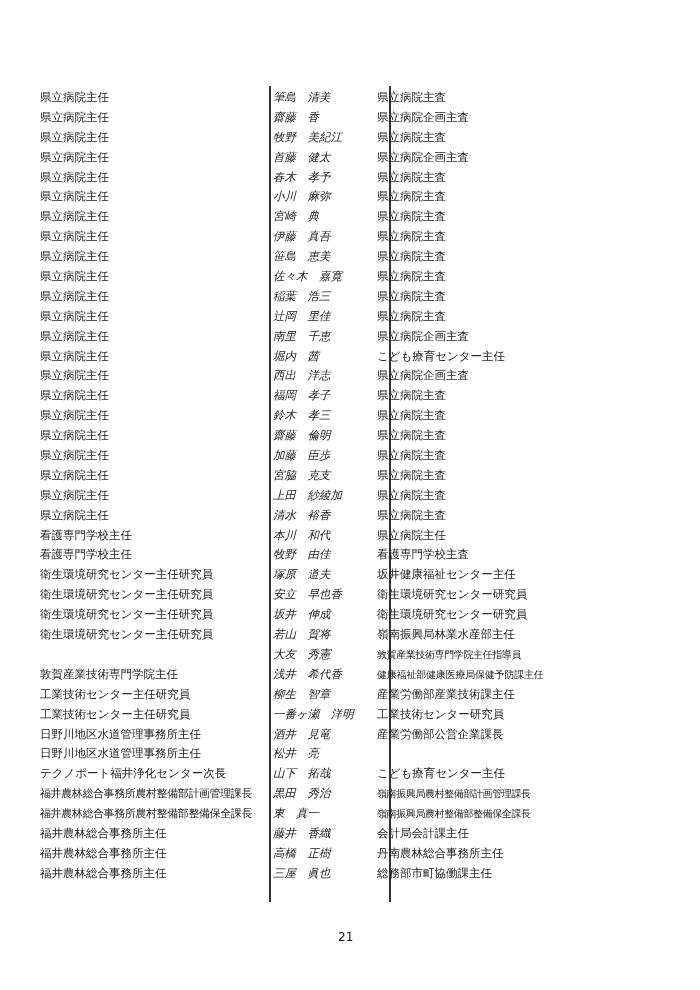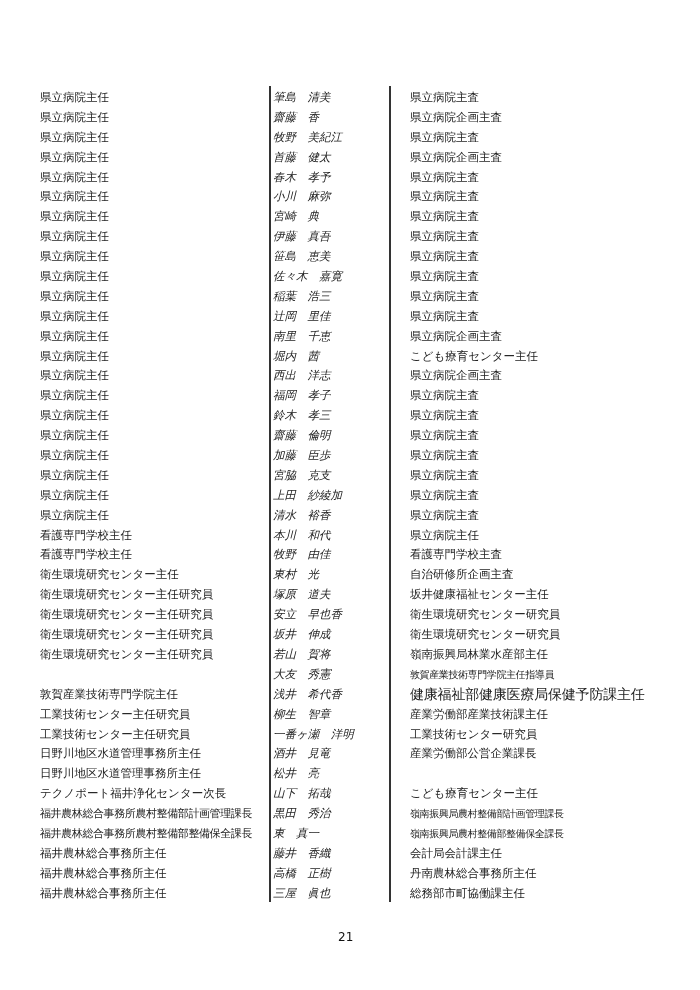--- a/index.html
+++ b/index.html
@@ -7,22 +7,22 @@
          font-family: "DejaVu Serif", "Liberation Serif", serif; color: #222; }
   .page { position: absolute; left: 0; top: 0; width: 613px; height: 990px; }
   .vline { position: absolute; top: 86px; height: 816px; width: 2px; background: #333; }
   .vline.l1 { left: 269px; }
   .vline.l2 { left: 389px; }
   .rows { position: absolute; left: 0; top: 88px; width: 700px; }
   .row { position: relative; height: 19.9px; font-size: 11.5px; line-height: 19.9px; white-space: nowrap; }
   .c1 { position: absolute; left: 40px; }
   .c1.tight { letter-spacing: -0.4px; font-size: 11px; }
   .c2 { position: absolute; left: 273px; font-style: italic; }
-  .c3 { position: absolute; left: 410px; }
-  .c3.small { font-size: 14px; letter-spacing: -0.2px; }
+  .c3 { position: absolute; left: 377px; }
+  .c3.small { font-size: 10px; letter-spacing: -0.2px; }
   .c3.tight { font-size: 10px; letter-spacing: -0.4px; text-align: right; }
   .pagenum { position: absolute; left: 0; width: 700px; top: 930px; text-align: center;
              font-family: "DejaVu Sans", "Liberation Sans", sans-serif; font-size: 12px; color: #111; padding-left: 0; }
   .pagenum span { position: absolute; left: 338px; }
 </style>
 </head>
 <body>
 
 <div class="page">
   <div class="vline l1"></div>
@@ -143,25 +143,20 @@
         <span class="c1">看護専門学校主任</span>
         <span class="c2">本川　和代</span>
         <span class="c3">県立病院主任</span>
       </div>
     <div class="row">
         <span class="c1">看護専門学校主任</span>
         <span class="c2">牧野　由佳</span>
         <span class="c3">看護専門学校主査</span>
       </div>
     <div class="row">
-        <span class="c1">衛生環境研究センター主任</span>
-        <span class="c2">東村　光</span>
-        <span class="c3">自治研修所企画主査</span>
-      </div>
-    <div class="row">
         <span class="c1">衛生環境研究センター主任研究員</span>
         <span class="c2">塚原　道夫</span>
         <span class="c3">坂井健康福祉センター主任</span>
       </div>
     <div class="row">
         <span class="c1">衛生環境研究センター主任研究員</span>
         <span class="c2">安立　早也香</span>
         <span class="c3">衛生環境研究センター研究員</span>
       </div>
     <div class="row">

